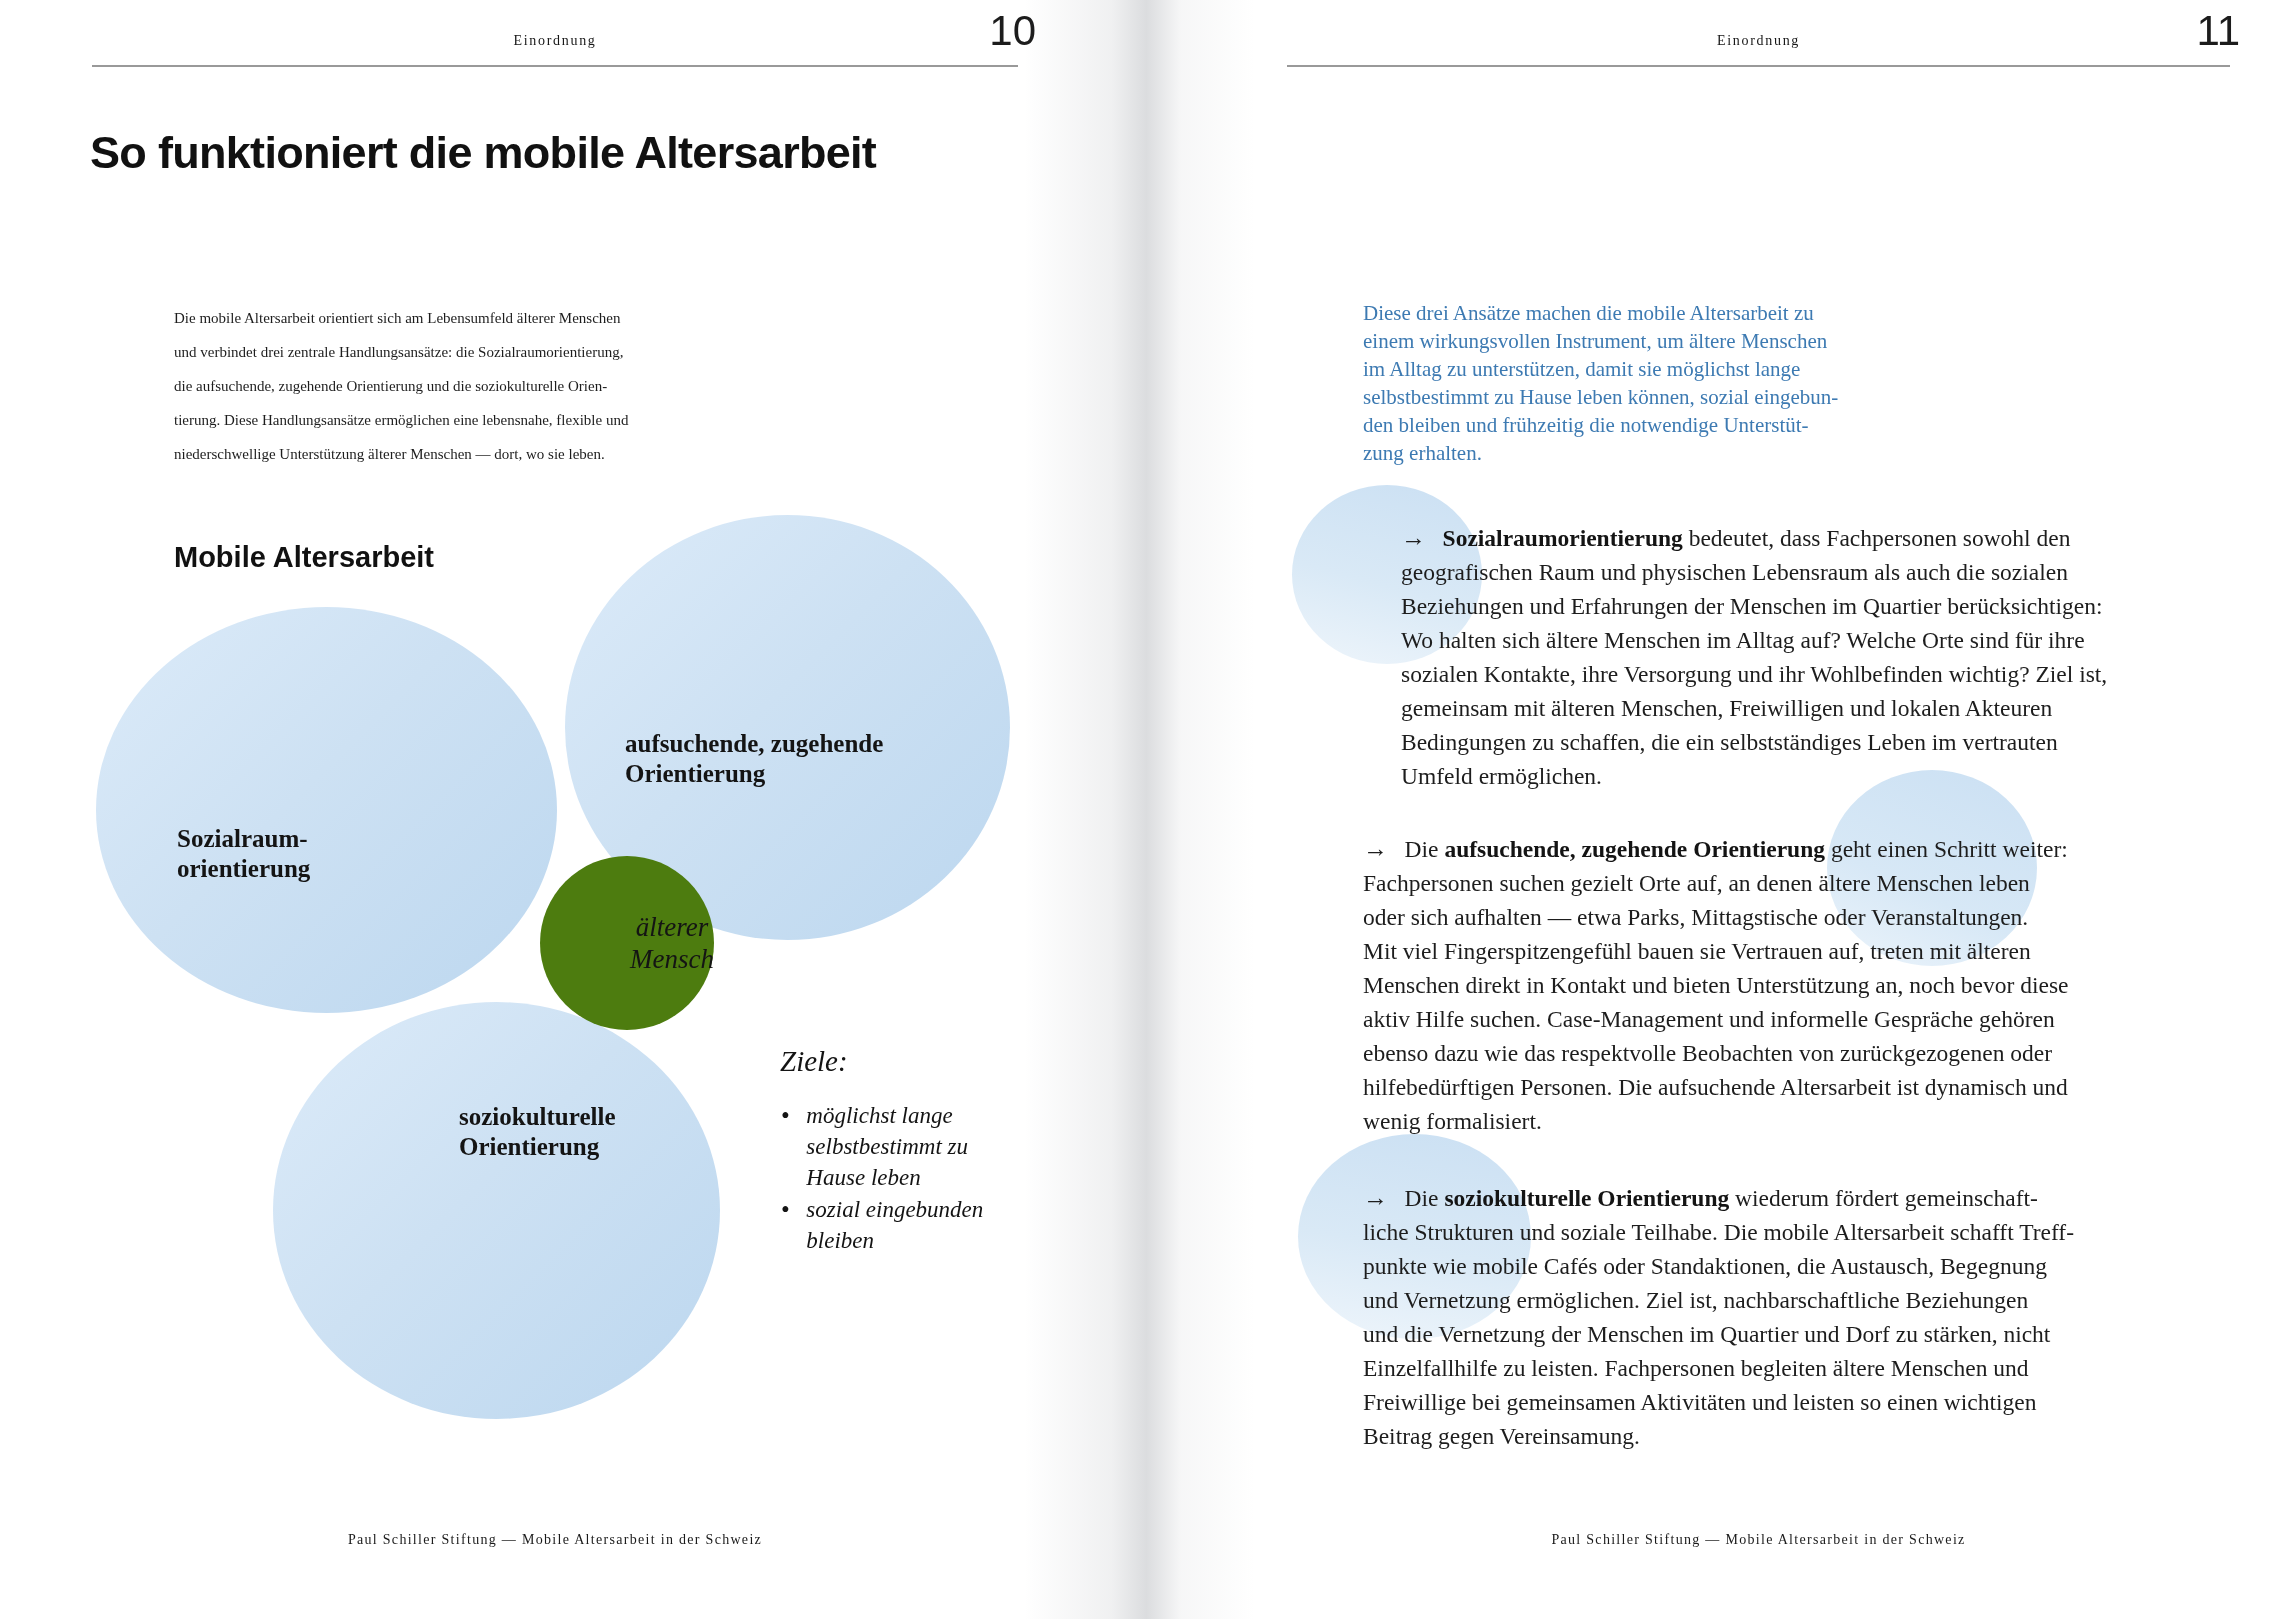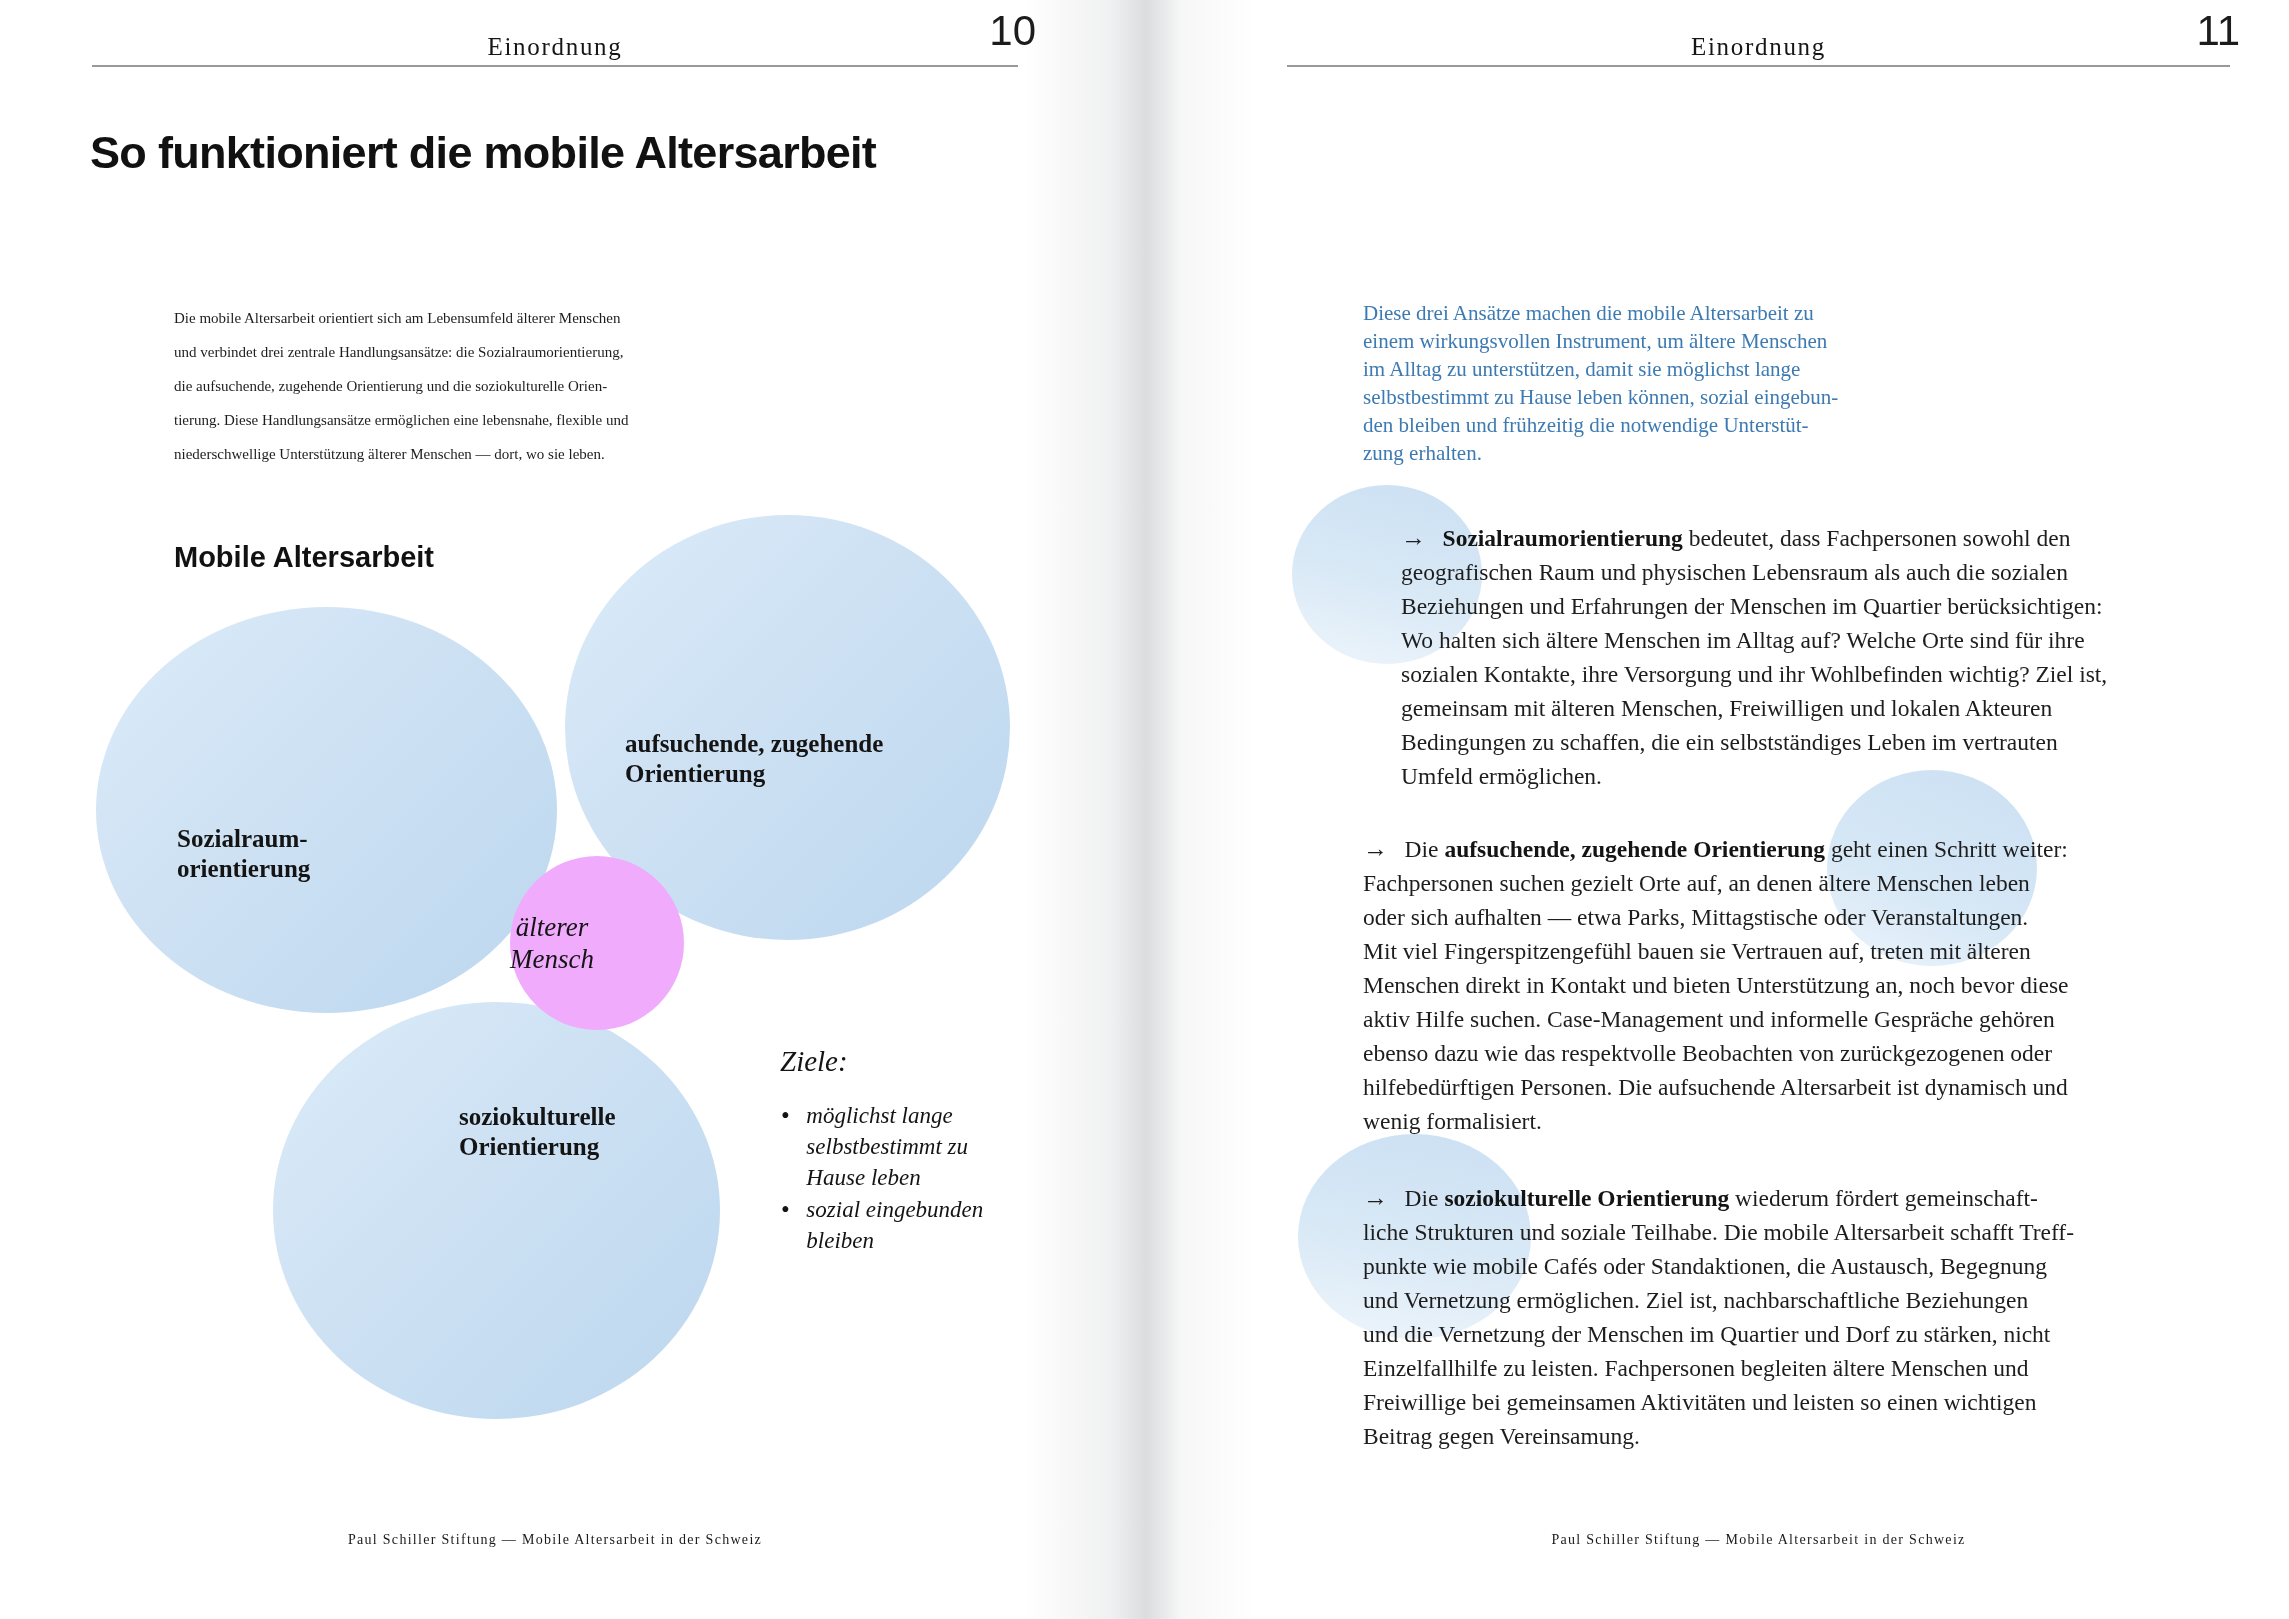--- a/index.html
+++ b/index.html
@@ -3,21 +3,21 @@
 <meta charset="utf-8">
 <style>
   html,body{margin:0;padding:0;background:#ffffff;}
   .spread{position:relative;width:2290px;height:1620px;background:#ffffff;overflow:hidden;
           font-family:"Liberation Serif",serif;color:#1d1d1d;}
   .page{position:absolute;top:0;width:1144px;height:1620px;}
   .page-left{left:0;}
   .page-right{left:1145px;}
 
   
-  .head-label{position:absolute;top:33px;text-align:center;font-size:25px;letter-spacing:1.7px;color:#161616;}
+  .head-label{position:absolute;top:33px;text-align:center;font-size:14px;letter-spacing:1.7px;color:#161616;}
   .page-left  .head-label{left:92px;width:926px;}
   .page-right .head-label{left:142px;width:943px;}
   .page-num{position:absolute;top:7.4px;font-family:"Liberation Sans",sans-serif;font-weight:400;
             font-size:42px;color:#1c1c1c;text-align:right;}
   .page-left  .page-num{left:833px;width:203px;}
   .page-right .page-num{left:892px;width:203px;}
   .head-rule{position:absolute;top:65px;height:1.8px;background:#999;}
   .page-left  .head-rule{left:92px;width:926px;}
   .page-right .head-rule{left:142px;width:943px;}
 
@@ -27,22 +27,22 @@
   .intro{position:absolute;left:174px;top:301px;width:831px;margin:0;font-size:15px;line-height:34px;
          white-space:pre-line;}
   .diagram-heading{position:absolute;left:174px;top:541px;margin:0;font-family:"Liberation Sans",sans-serif;
                    font-weight:700;font-size:29px;color:#111;}
 
   .bubble{position:absolute;border-radius:50%;
           background:linear-gradient(135deg,#dcebf9 0%,#cde1f3 45%,#bcd7ef 100%);}
   .bubble-sozialraum{left:96px;top:607px;width:461px;height:406px;}
   .bubble-aufsuchende{left:565px;top:515px;width:445px;height:425px;}
   .bubble-soziokulturelle{left:273px;top:1002px;width:447px;height:417px;}
-  .center-circle{position:absolute;left:510px;top:856px;width:174px;height:174px;border-radius:50%;
-                 background:#f0abfc;display:flex;align-items:center;justify-content:flex-start;}
+  .center-circle{position:absolute;left:540px;top:856px;width:174px;height:174px;border-radius:50%;
+                 background:#4d7c0f;display:flex;align-items:center;justify-content:flex-end;}
   .center-circle span{font-style:italic;font-size:27px;line-height:32px;text-align:center;white-space:pre-line;color:#141414;}
   .bubble-label{position:absolute;font-weight:700;font-size:25px;line-height:29.5px;white-space:pre-line;color:#141414;}
   .label-sozialraum{left:177px;top:824px;}
   .label-aufsuchende{left:617px;top:729px;margin-left:8px;}
   .label-soziokulturelle{left:459px;top:1102px;}
 
   .goals-title{position:absolute;left:780px;top:1045px;font-style:italic;font-size:29px;color:#141414;}
   .goals-list{position:absolute;left:781px;top:1100px;margin:0;padding:0;list-style:none;}
   .goals-list li{display:flex;align-items:flex-start;margin:0 0 0.9px 0;}
   .goal-bullet{font-size:25px;line-height:31px;margin-right:16.6px;color:#141414;}

